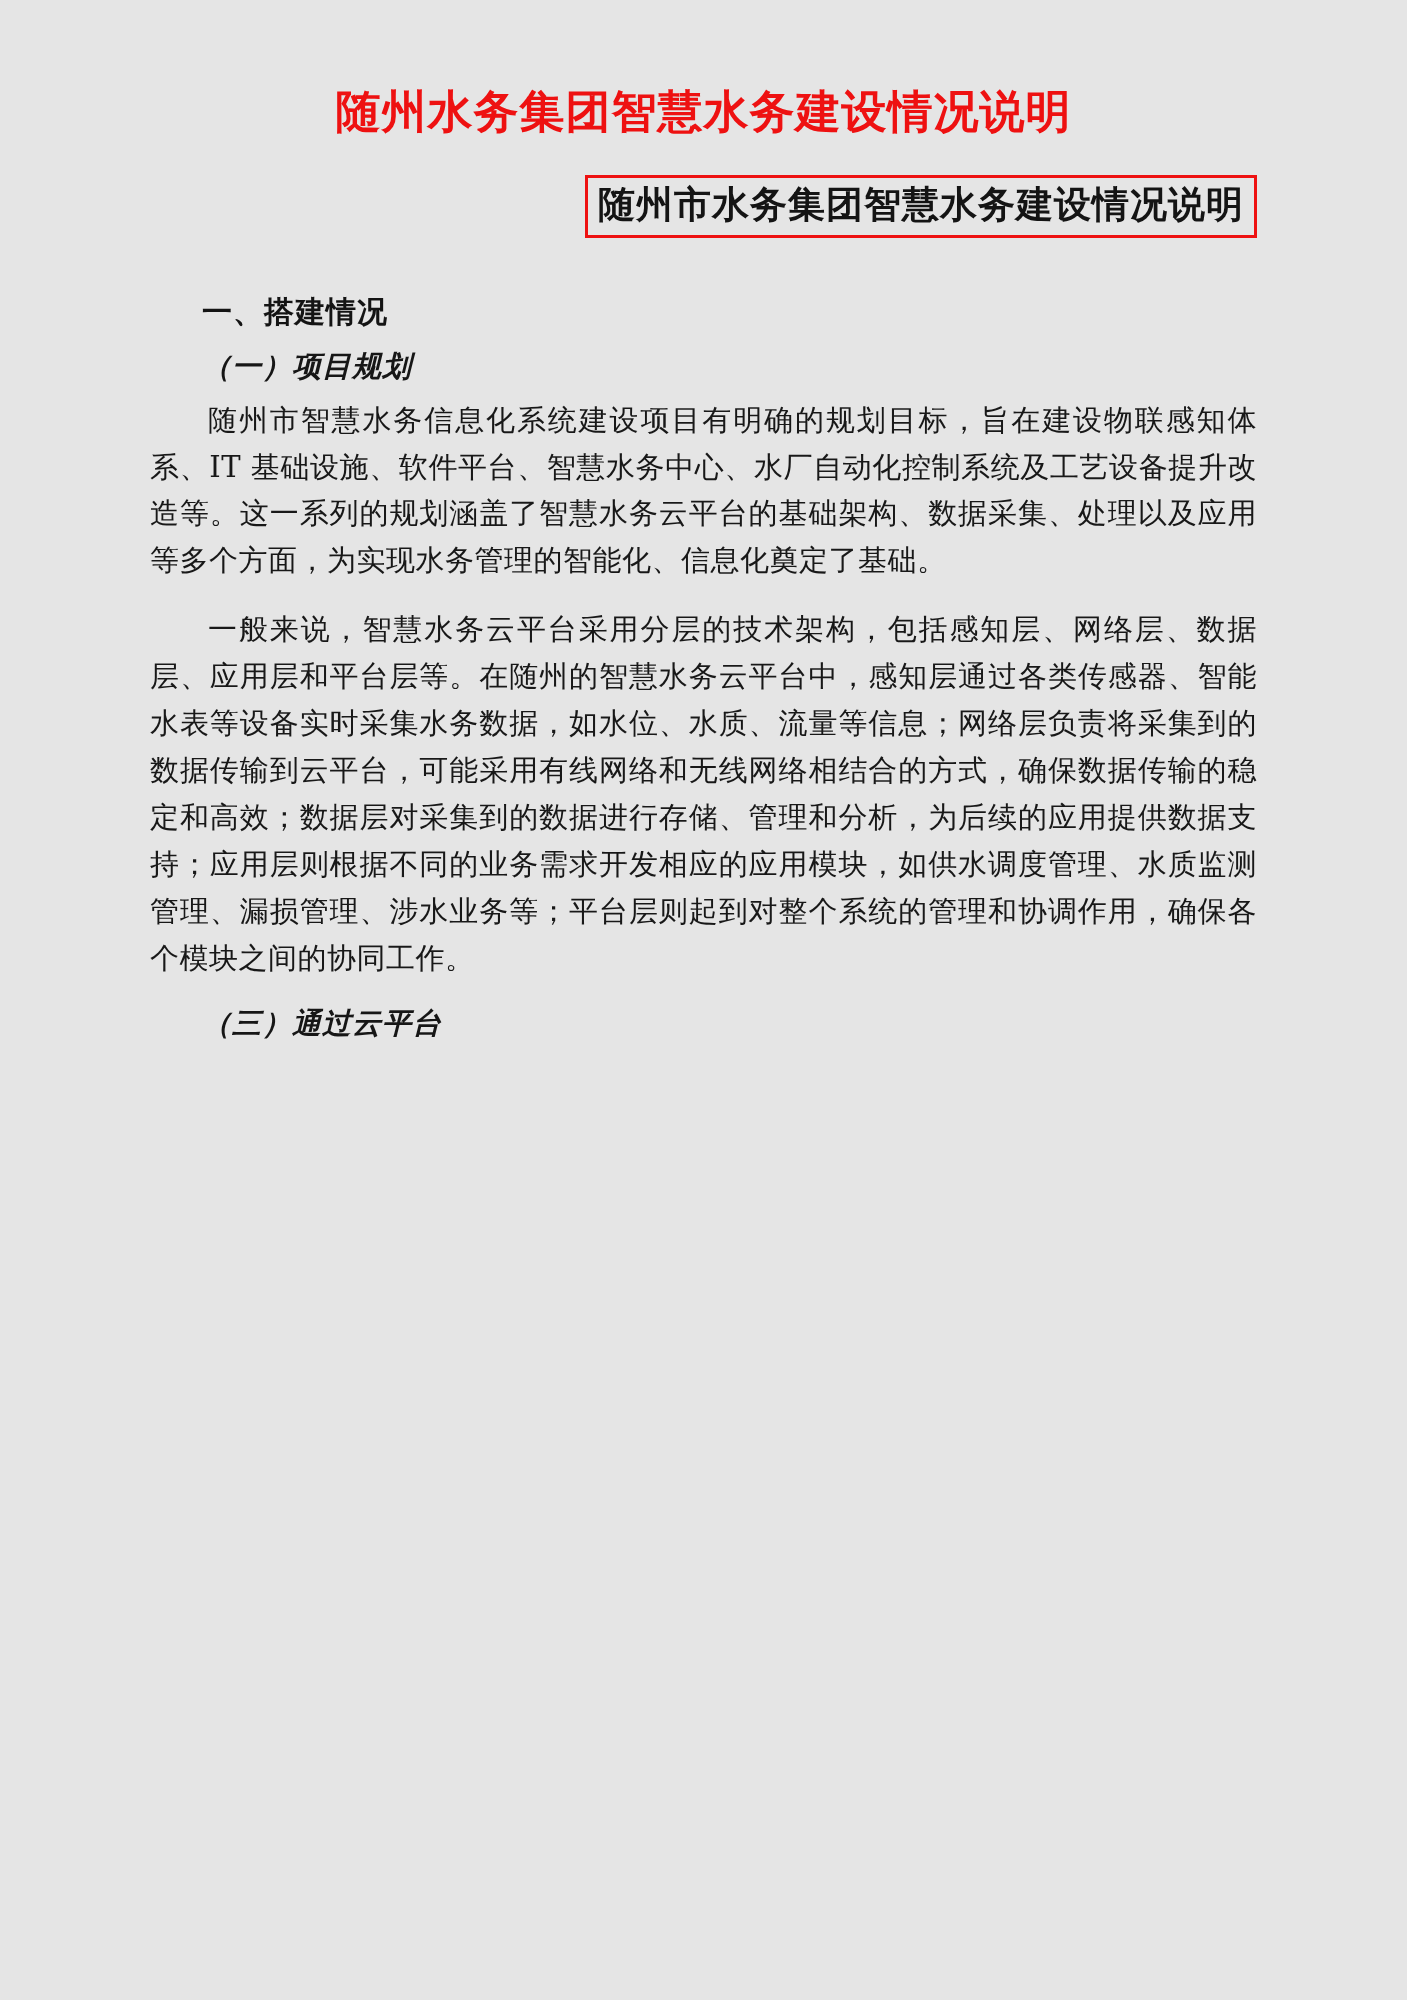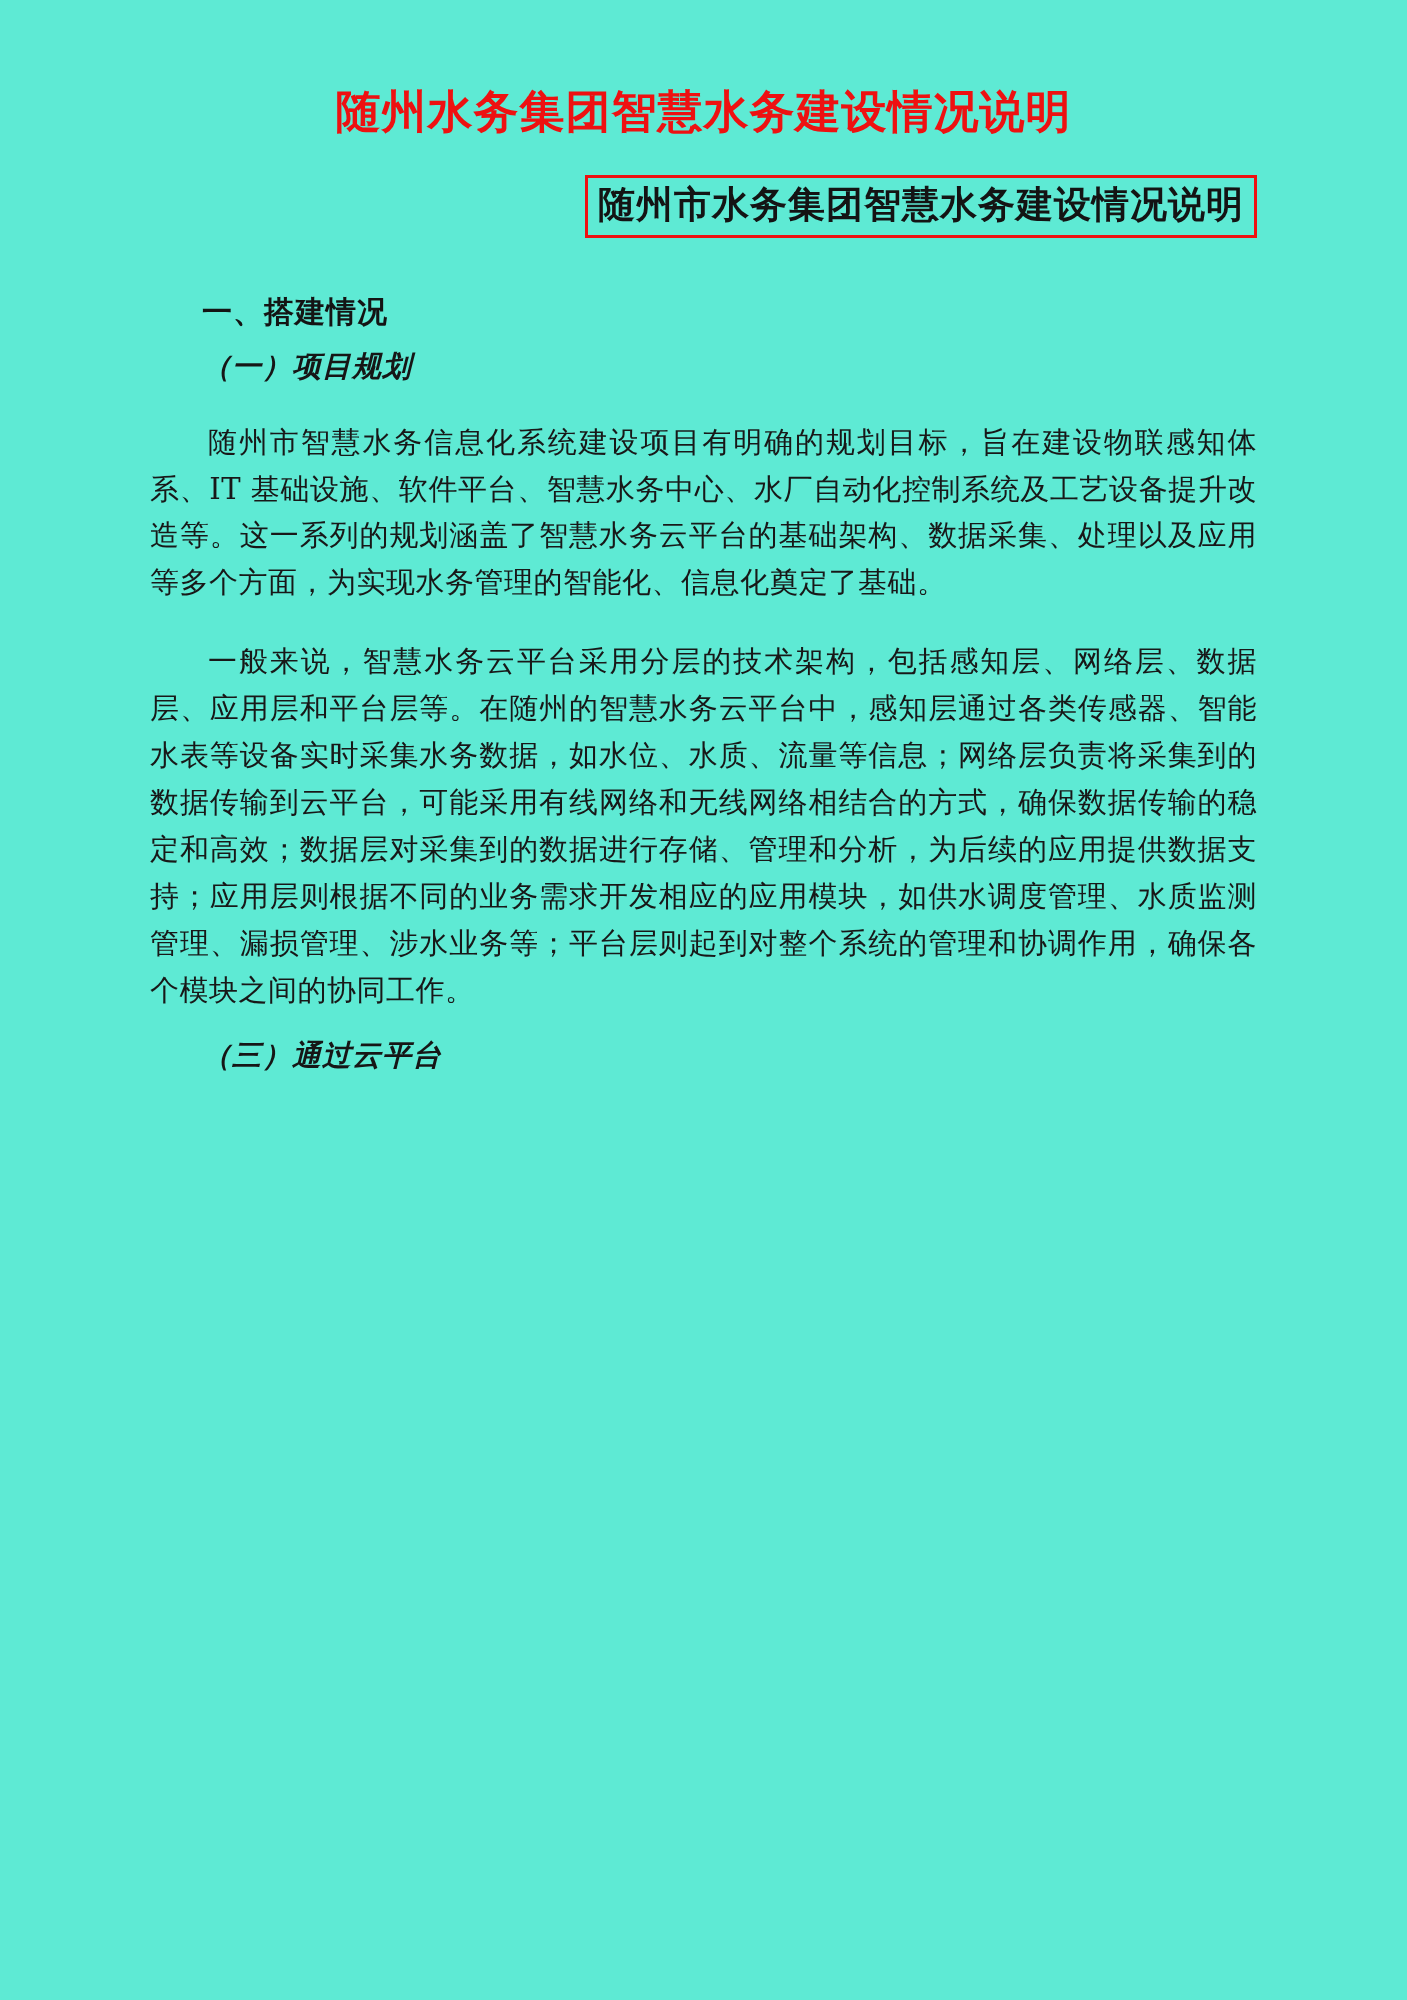--- a/index.html
+++ b/index.html
@@ -14,21 +14,21 @@
     color: #1a1a1a;
     position: relative;
     overflow: hidden;
   }
   .page {
     width: 1407px;
     height: 2000px;
     box-sizing: border-box;
     padding: 85px 150px 40px 150px;
     position: relative;
-    background: #5eead4;
+    background: #e5e5e5;
   }
   
   .red-title {
     color: #ee1111;
     font-family: "DejaVu Sans", "Liberation Sans", sans-serif;
     font-weight: bold;
     font-size: 45px;
     text-align: center;
     letter-spacing: 1px;
     margin: 0 0 36px 0;
@@ -76,21 +76,20 @@
     line-height: 1.62;
     color: #181818;
     text-align: justify;
     text-justify: inter-character;
     text-indent: 2em;
     margin: 0 0 12px 0;
     letter-spacing: 0.5px;
   }
   .para-tight {
     margin-bottom: 22px;
-    margin-top: 32px;
   }
 </style>
 </head>
 <body>
 
 <div class="page">
 
   <h1 class="red-title">随州水务集团智慧水务建设情况说明</h1>
 
   <div class="boxed-title-wrap">

